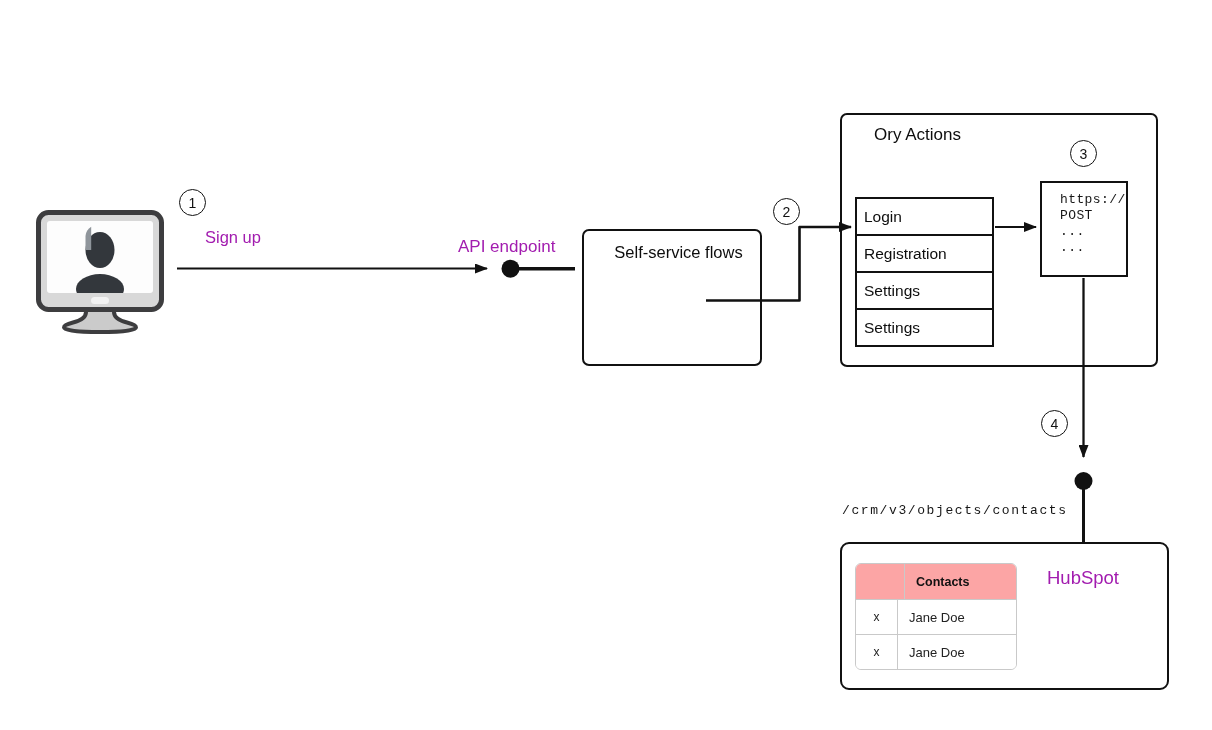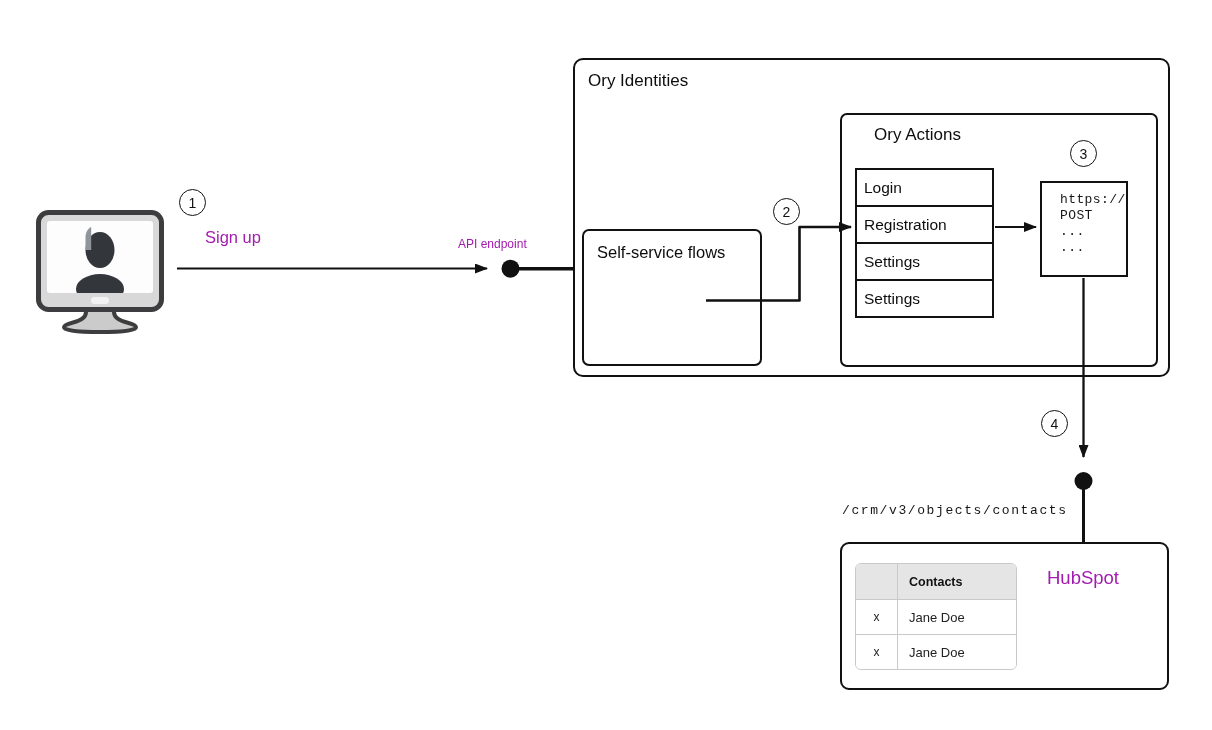--- a/index.html
+++ b/index.html
@@ -5,65 +5,65 @@
   * { margin:0; padding:0; box-sizing:border-box; }
   html,body { background:#fff; }
   body { font-family:"Liberation Sans", sans-serif; color:#111; }
   .canvas { position:relative; width:1212px; height:730px; background:#fff; overflow:hidden; }
 
   .wires { position:absolute; left:0; top:0; z-index:3; pointer-events:none; }
   .monitor-svg { position:absolute; left:36px; top:210px; z-index:2; }
 
   .box { position:absolute; border:2px solid #111; background:transparent; z-index:2; }
   #box-ory-identities { left:573px; top:58px;  width:597px; height:319px; border-radius:10px; }
-  #box-self-service   { left:582px; top:229px; width:180px; height:137px; border-radius:7px; }
+  #box-self-service   { left:582px; top:229px; width:180px; height:137px; border-radius:7px;text-align:center; }
   #box-ory-actions    { left:840px; top:113px; width:318px; height:254px; border-radius:7px; }
   #box-hubspot        { left:840px; top:542px; width:329px; height:148px; border-radius:9px; border-width:2.5px; }
 
   .box-title { font-size:17px; color:#0d0d0d; white-space:nowrap; }
   #box-ory-identities > .box-title { padding:11px 0 0 13px; }
   #box-ory-actions    > .box-title { padding:10px 0 0 26px;margin-left:6px; }
   #box-self-service   > .box-title { padding:12px 0 0 13px; font-size:16.5px; }
 
   .label { position:absolute; z-index:4; white-space:nowrap; color:#a21caf; }
   #signup-label       { left:205px; top:228px; font-size:16.5px; }
-  #api-endpoint-label { left:458px; top:237px; font-size:12px; }
+  #api-endpoint-label { left:458px; top:237px; font-size:17px; }
   #hubspot-title      { left:1047px; top:567px; font-size:18.5px; }
 
   .mono { font-family:"Liberation Mono","DejaVu Sans Mono",monospace; }
   #endpoint-label { left:842px; top:503px; font-size:13px; letter-spacing:1.6px; color:#161616; }
 
   #code-box { position:absolute; left:1040px; top:181px; width:88px; height:96px;
               border:2px solid #111; background:#fff; z-index:2;
               padding:9px 2px 0 18px; font-size:13px; line-height:16px;
               letter-spacing:0.4px; color:#161616; }
   .code-line { white-space:pre; }
 
-  #flow-menu { position:absolute; left:855px; top:168px; width:139px; height:150px;
+  #flow-menu { position:absolute; left:855px; top:197px; width:139px; height:150px;
                border:2px solid #111; background:#fff; z-index:2;
                display:flex; flex-direction:column; }
   .menu-item { flex:1; display:flex; align-items:center; padding-left:7px;
                font-size:15.5px; color:#0d0d0d; }
   .menu-item + .menu-item { border-top:2px solid #111; }
 
   .badge { position:absolute; width:27px; height:27px; border:1.6px solid #111;
            border-radius:50%; background:#fff; z-index:4;
            display:flex; align-items:center; justify-content:center;
            font-size:14px; color:#111; }
   #badge-1 { left:179px;   top:189px; }
   #badge-2 { left:773px;   top:198px; }
   #badge-3 { left:1070px;  top:140px; }
   #badge-4 { left:1041px;  top:410px; }
 
   #contacts-table { position:absolute; left:855px; top:563px; width:162px;
                     border:1px solid #c9c9c9; border-radius:6px; overflow:hidden;
                     background:#fff; z-index:3; }
   .trow { display:flex; height:35px; background:#fff; }
   .trow + .trow { border-top:1px solid #c9c9c9; }
-  .trow.thead { background:#e5e5e5; }
+  .trow.thead { background:#fca5a5;padding-left:7px; }
   .tc { display:flex; align-items:center; }
   .tc.c1 { width:42px; justify-content:center; border-right:1px solid #c9c9c9;
            font-size:12px; color:#222; }
   .tc.c2 { flex:1; padding-left:11px; font-size:13px; color:#222; }
   .trow.thead .tc.c2 { font-weight:bold; font-size:12.5px; color:#111; }
 </style>
 </head>
 <body>
 
 <div class="canvas">
@@ -103,23 +103,20 @@
 
   <div class="badge" id="badge-1">1</div>
   <div class="badge" id="badge-2">2</div>
   <div class="badge" id="badge-3">3</div>
   <div class="badge" id="badge-4">4</div>
 
   <div class="label" id="signup-label">Sign up</div>
   <div class="label" id="api-endpoint-label">API endpoint</div>
   <div class="label mono" id="endpoint-label">/crm/v3/objects/contacts</div>
 
-  <div class="box" id="box-ory-identities">
-    <div class="box-title">Ory Identities</div>
-  </div>
 
   <div class="box" id="box-self-service">
     <div class="box-title">Self-service flows</div>
   </div>
 
   <div class="box" id="box-ory-actions">
     <div class="box-title">Ory Actions</div>
   </div>
 
   <div id="flow-menu">

